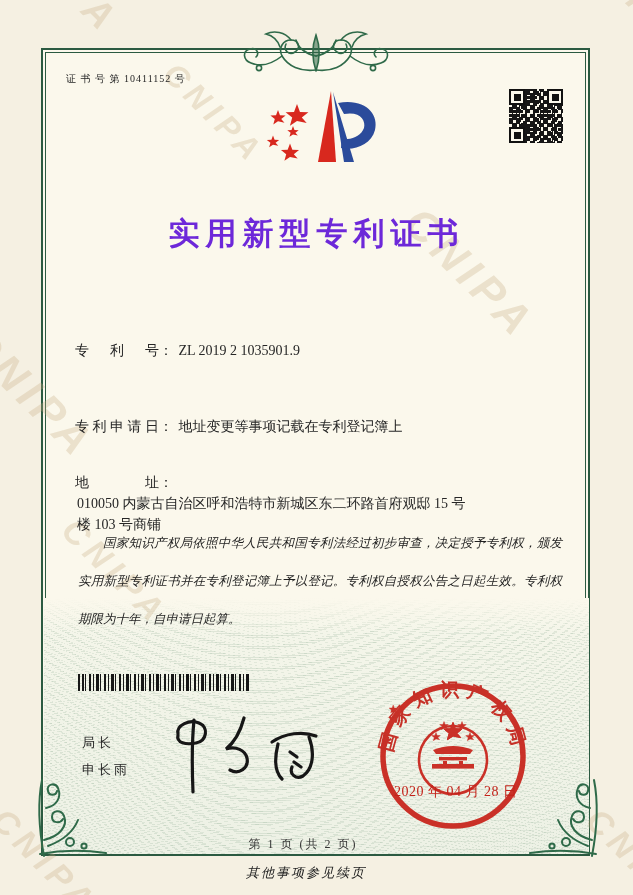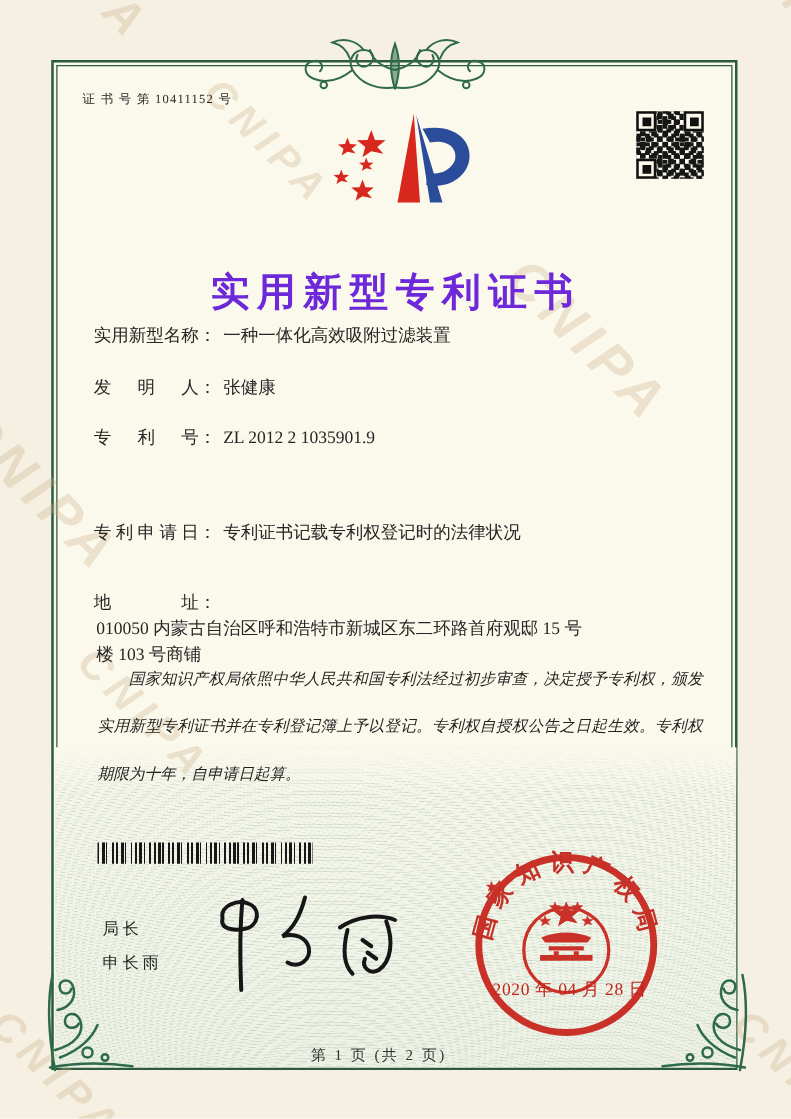--- a/index.html
+++ b/index.html
@@ -146,35 +146,27 @@
   </svg>
 
   <div class="qr">
       <i class="tl"></i>
       <i class="tr"></i>
       <i class="bl"></i>
     </div>
 
   <div class="title">实用新型专利证书</div>
 
-  <div class="field-row" style="top:259px">
-    <span class="f-label">实用新型名称</span><span class="f-colon">：</span>
-    <span class="f-value">一种一体化高效吸附过滤装置</span>
-  </div>
-  <div class="field-row" style="top:300px">
-    <span class="f-label">发明人</span><span class="f-colon">：</span>
-    <span class="f-value">张健康</span>
-  </div>
   <div class="field-row" style="top:340px">
     <span class="f-label">专利号</span><span class="f-colon">：</span>
-    <span class="f-value">ZL 2012 2 1035901.9</span>
+    <span class="f-value">ZL 2019 2 1035901.9</span>
   </div>
   <div class="field-row" style="top:416px">
     <span class="f-label">专利申请日</span><span class="f-colon">：</span>
-    <span class="f-value">专利证书记载专利权登记时的法律状况</span>
+    <span class="f-value">地址变更等事项记载在专利登记簿上</span>
   </div>
   <div class="field-row addr" style="top:472px">
     <span class="f-label">地址</span><span class="f-colon">：</span>
     <span class="f-value">010050 内蒙古自治区呼和浩特市新城区东二环路首府观邸 15 号楼 103 号商铺</span>
   </div>
 
   <div class="body-text">
     <p>国家知识产权局依照中华人民共和国专利法经过初步审查，决定授予专利权，颁发实用新型专利证书并在专利登记簿上予以登记。专利权自授权公告之日起生效。专利权期限为十年，自申请日起算。</p>
   </div>
 
@@ -216,14 +208,15 @@
       <path d="M56,70 Q76,62 96,70 L93,74 L59,74 Z" stroke="none"></path>
       <rect x="62" y="77" width="28" height="3.4" stroke="none"></rect>
       <rect x="55" y="84" width="42" height="4.6" stroke="none"></rect>
       <rect x="66" y="81" width="4" height="3" stroke="none"></rect>
       <rect x="82" y="81" width="4" height="3" stroke="none"></rect>
     </g>
   </svg>
   <div class="seal-date">2020 年 04 月 28 日</div>
 
   <div class="page-num">第 1 页 (共 2 页)</div>
+  <div class="cont-note">其他事项参见续页</div>
 
 </div>
 
 </body></html>

